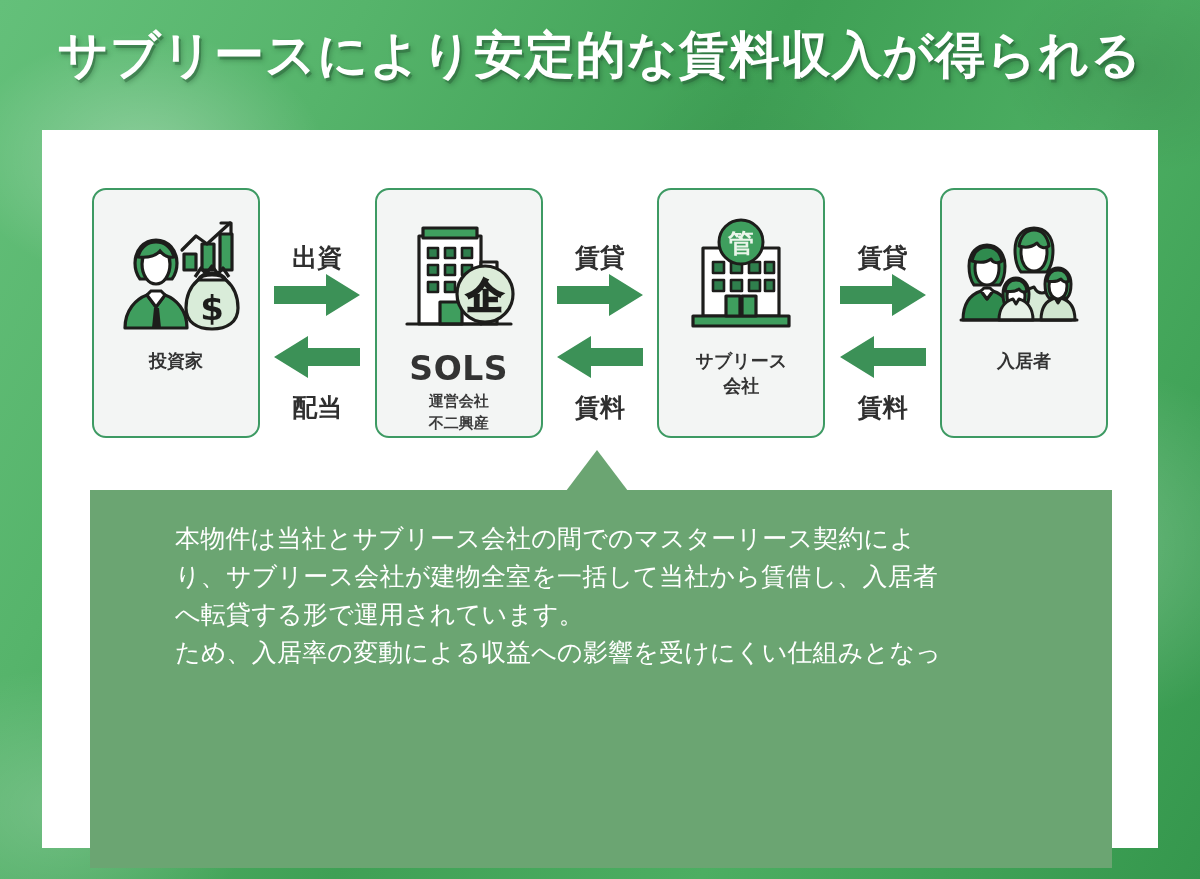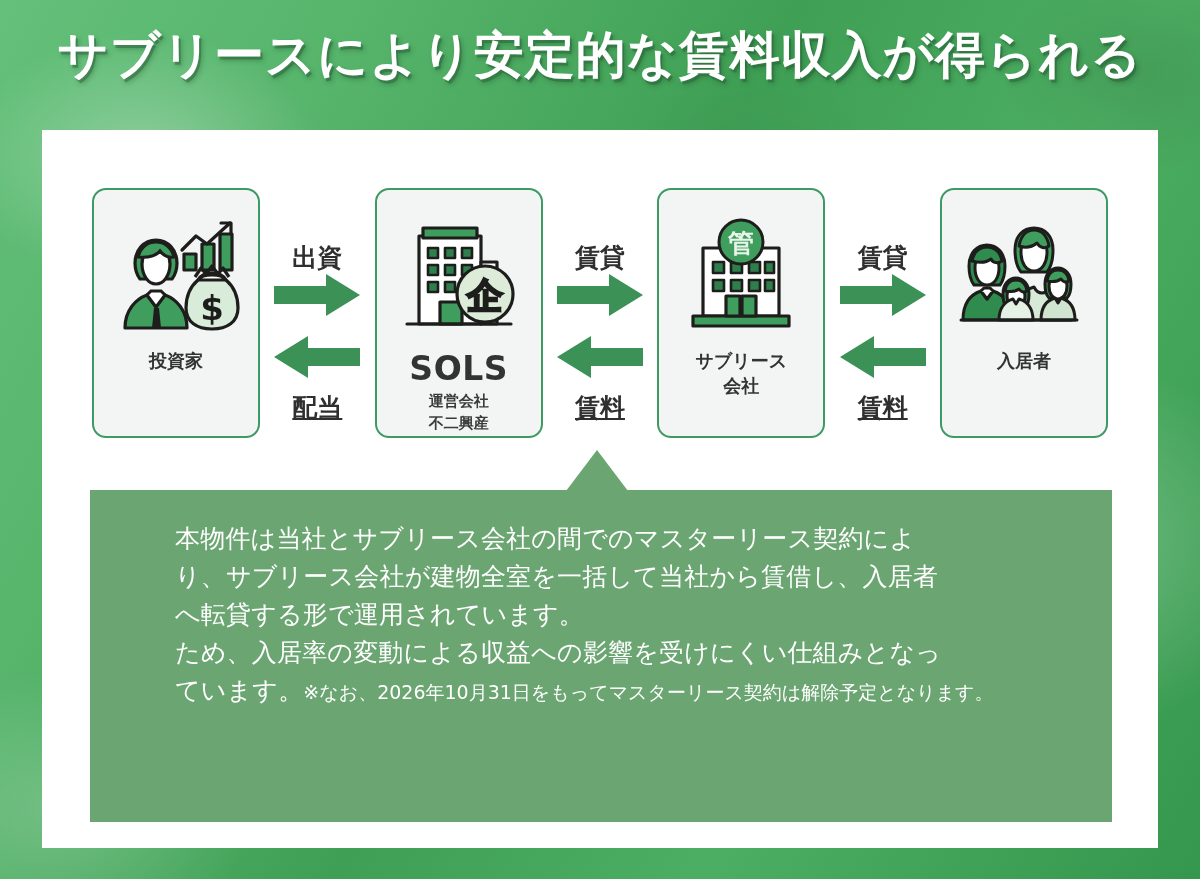--- a/index.html
+++ b/index.html
@@ -115,38 +115,38 @@
     left: 0; right: 0;
     text-align: center;
     font-family: "DejaVu Sans", "Liberation Sans", sans-serif;
     font-size: 25px;
     font-weight: 700;
     color: #2f2f2f;
     white-space: nowrap;
     margin-top: 11px;
   }
   .arrow-label.top    { top: 42px; }
-  .arrow-label.bottom { top: 192px; text-decoration: underline; }
+  .arrow-label.bottom { top: 192px; }
 
   .arrow {
     position: absolute;
     left: 50%;
     transform: translateX(-50%);
     width: 86px;
     height: 42px;
   }
   .arrow.right { top: 86px; }
   .arrow.left  { top: 148px; }
   .arrow svg { display: block; width: 100%; height: 100%; }
 
   
   .note {
     position: absolute;
     left: 48px; top: 360px;
-    width: 1022px; height: 332px;
+    width: 1022px; height: 378px;
     background: #6ba572;
   }
   .note-pointer {
     position: absolute;
     left: 524px; top: 320px;
     width: 0; height: 0;
     border-left: 31px solid transparent;
     border-right: 31px solid transparent;
     border-bottom: 41px solid #6ba572;
   }
@@ -355,18 +355,17 @@
 
     </div>
 
     <div class="note-pointer"></div>
     <div class="note">
       <div class="note-text">
         <p>本物件は当社とサブリース会社の間でのマスターリース契約によ</p>
         <p>り、サブリース会社が建物全室を一括して当社から賃借し、入居者</p>
         <p>へ転貸する形で運用されています。</p>
         <p>ため、入居率の変動による収益への影響を受けにくい仕組みとなっ</p>
-        <p><span>ています。</span><span class="note-small">※なお、2026年10月31日をもってマスターリース契約は解除予定となります。</span></p>
       </div>
     </div>
 
   </div>
 </div>
 
 </body></html>

